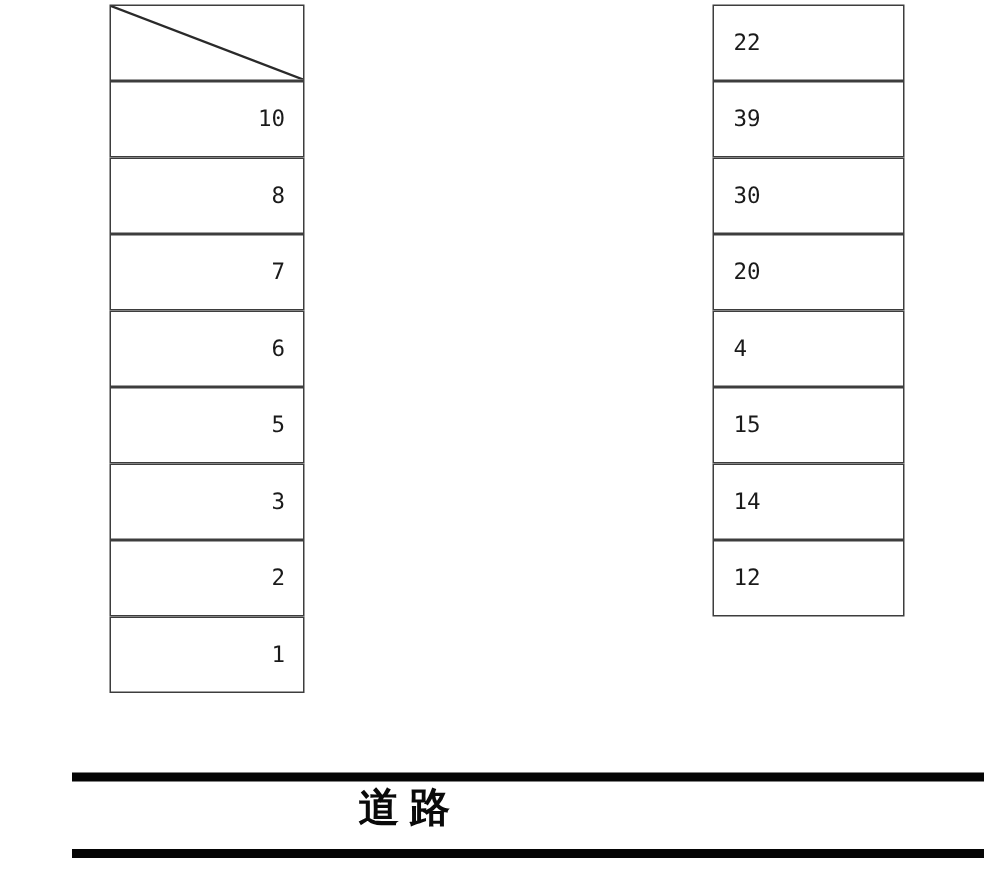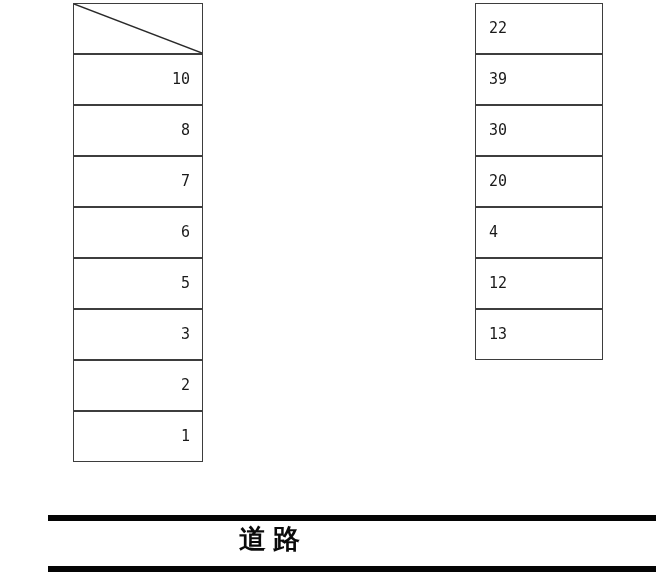--- a/index.html
+++ b/index.html
@@ -117,24 +117,27 @@
     <div class="cell">
       <span class="num">30</span>
     </div>
     <div class="cell">
       <span class="num">20</span>
     </div>
     <div class="cell">
       <span class="num">4</span>
     </div>
     <div class="cell">
-      <span class="num">12</span>
+      <span class="num">15</span>
     </div>
     <div class="cell">
-      <span class="num">13</span>
+      <span class="num">14</span>
+    </div>
+    <div class="cell">
+      <span class="num">12</span>
     </div>
   </div>
 
   <div class="road-line top-line"></div>
   <div class="road-label">道路</div>
   <div class="road-line bottom-line"></div>
 
 </div>
 
 </body></html>

